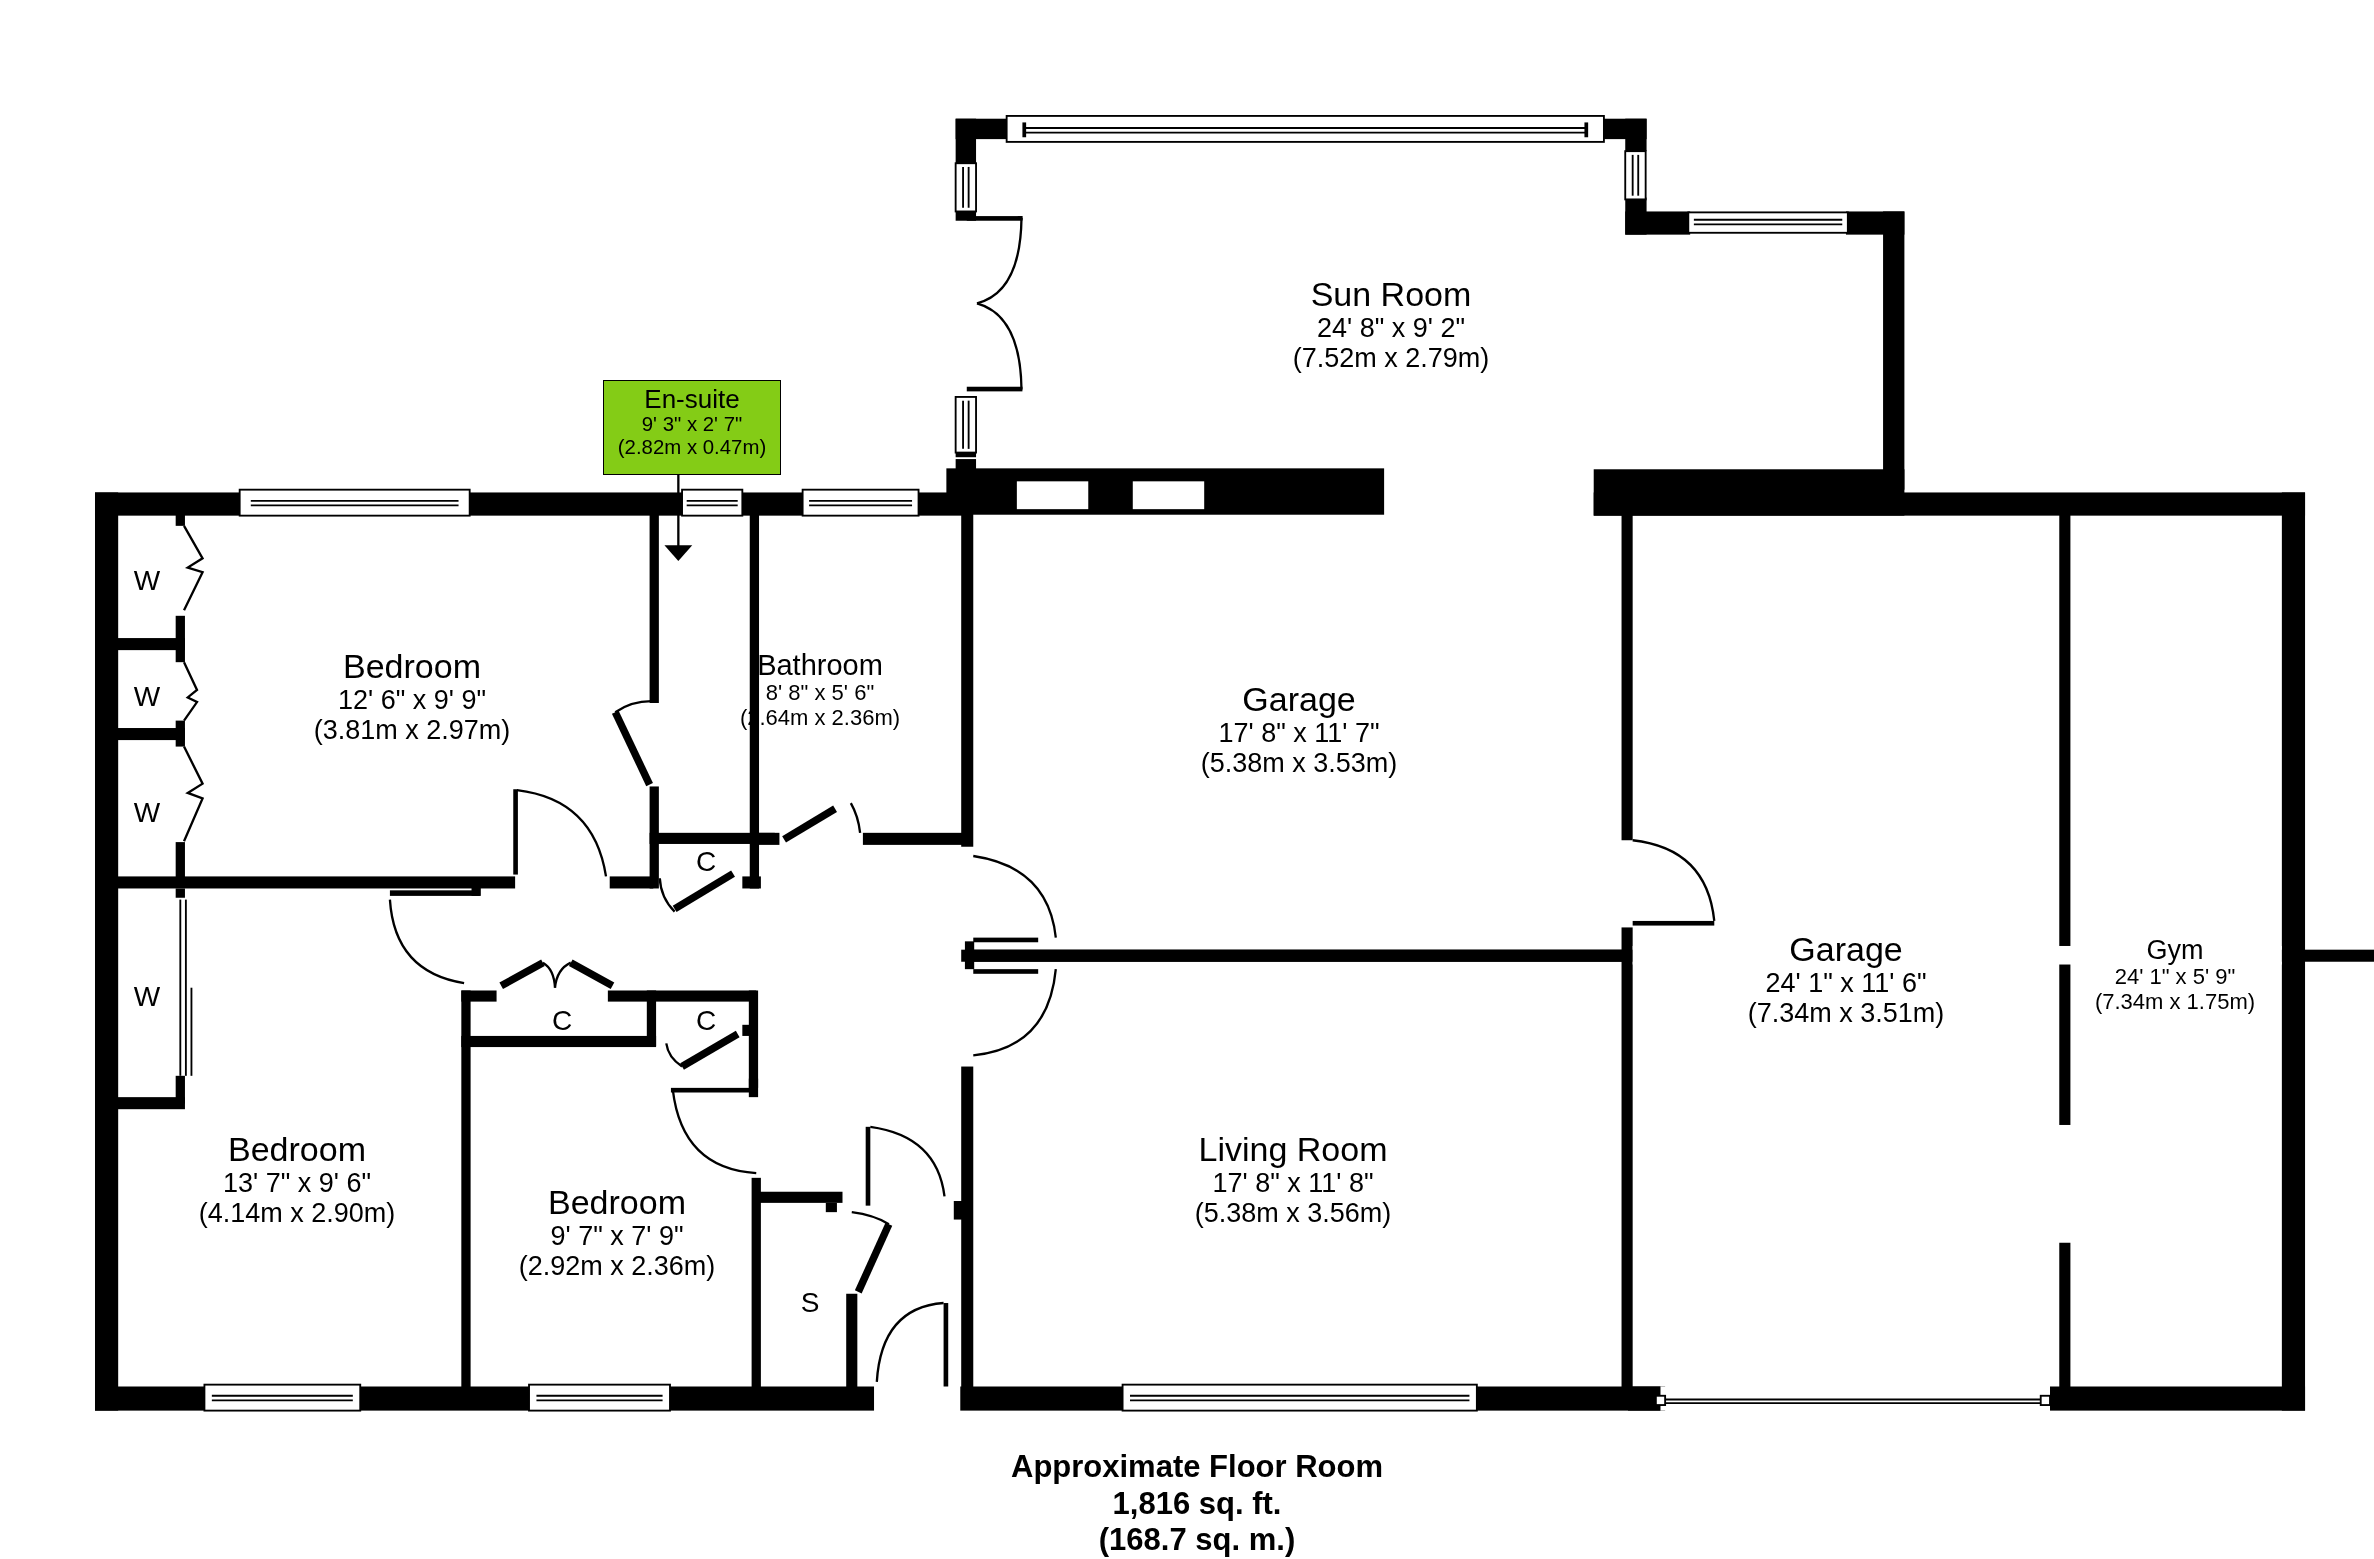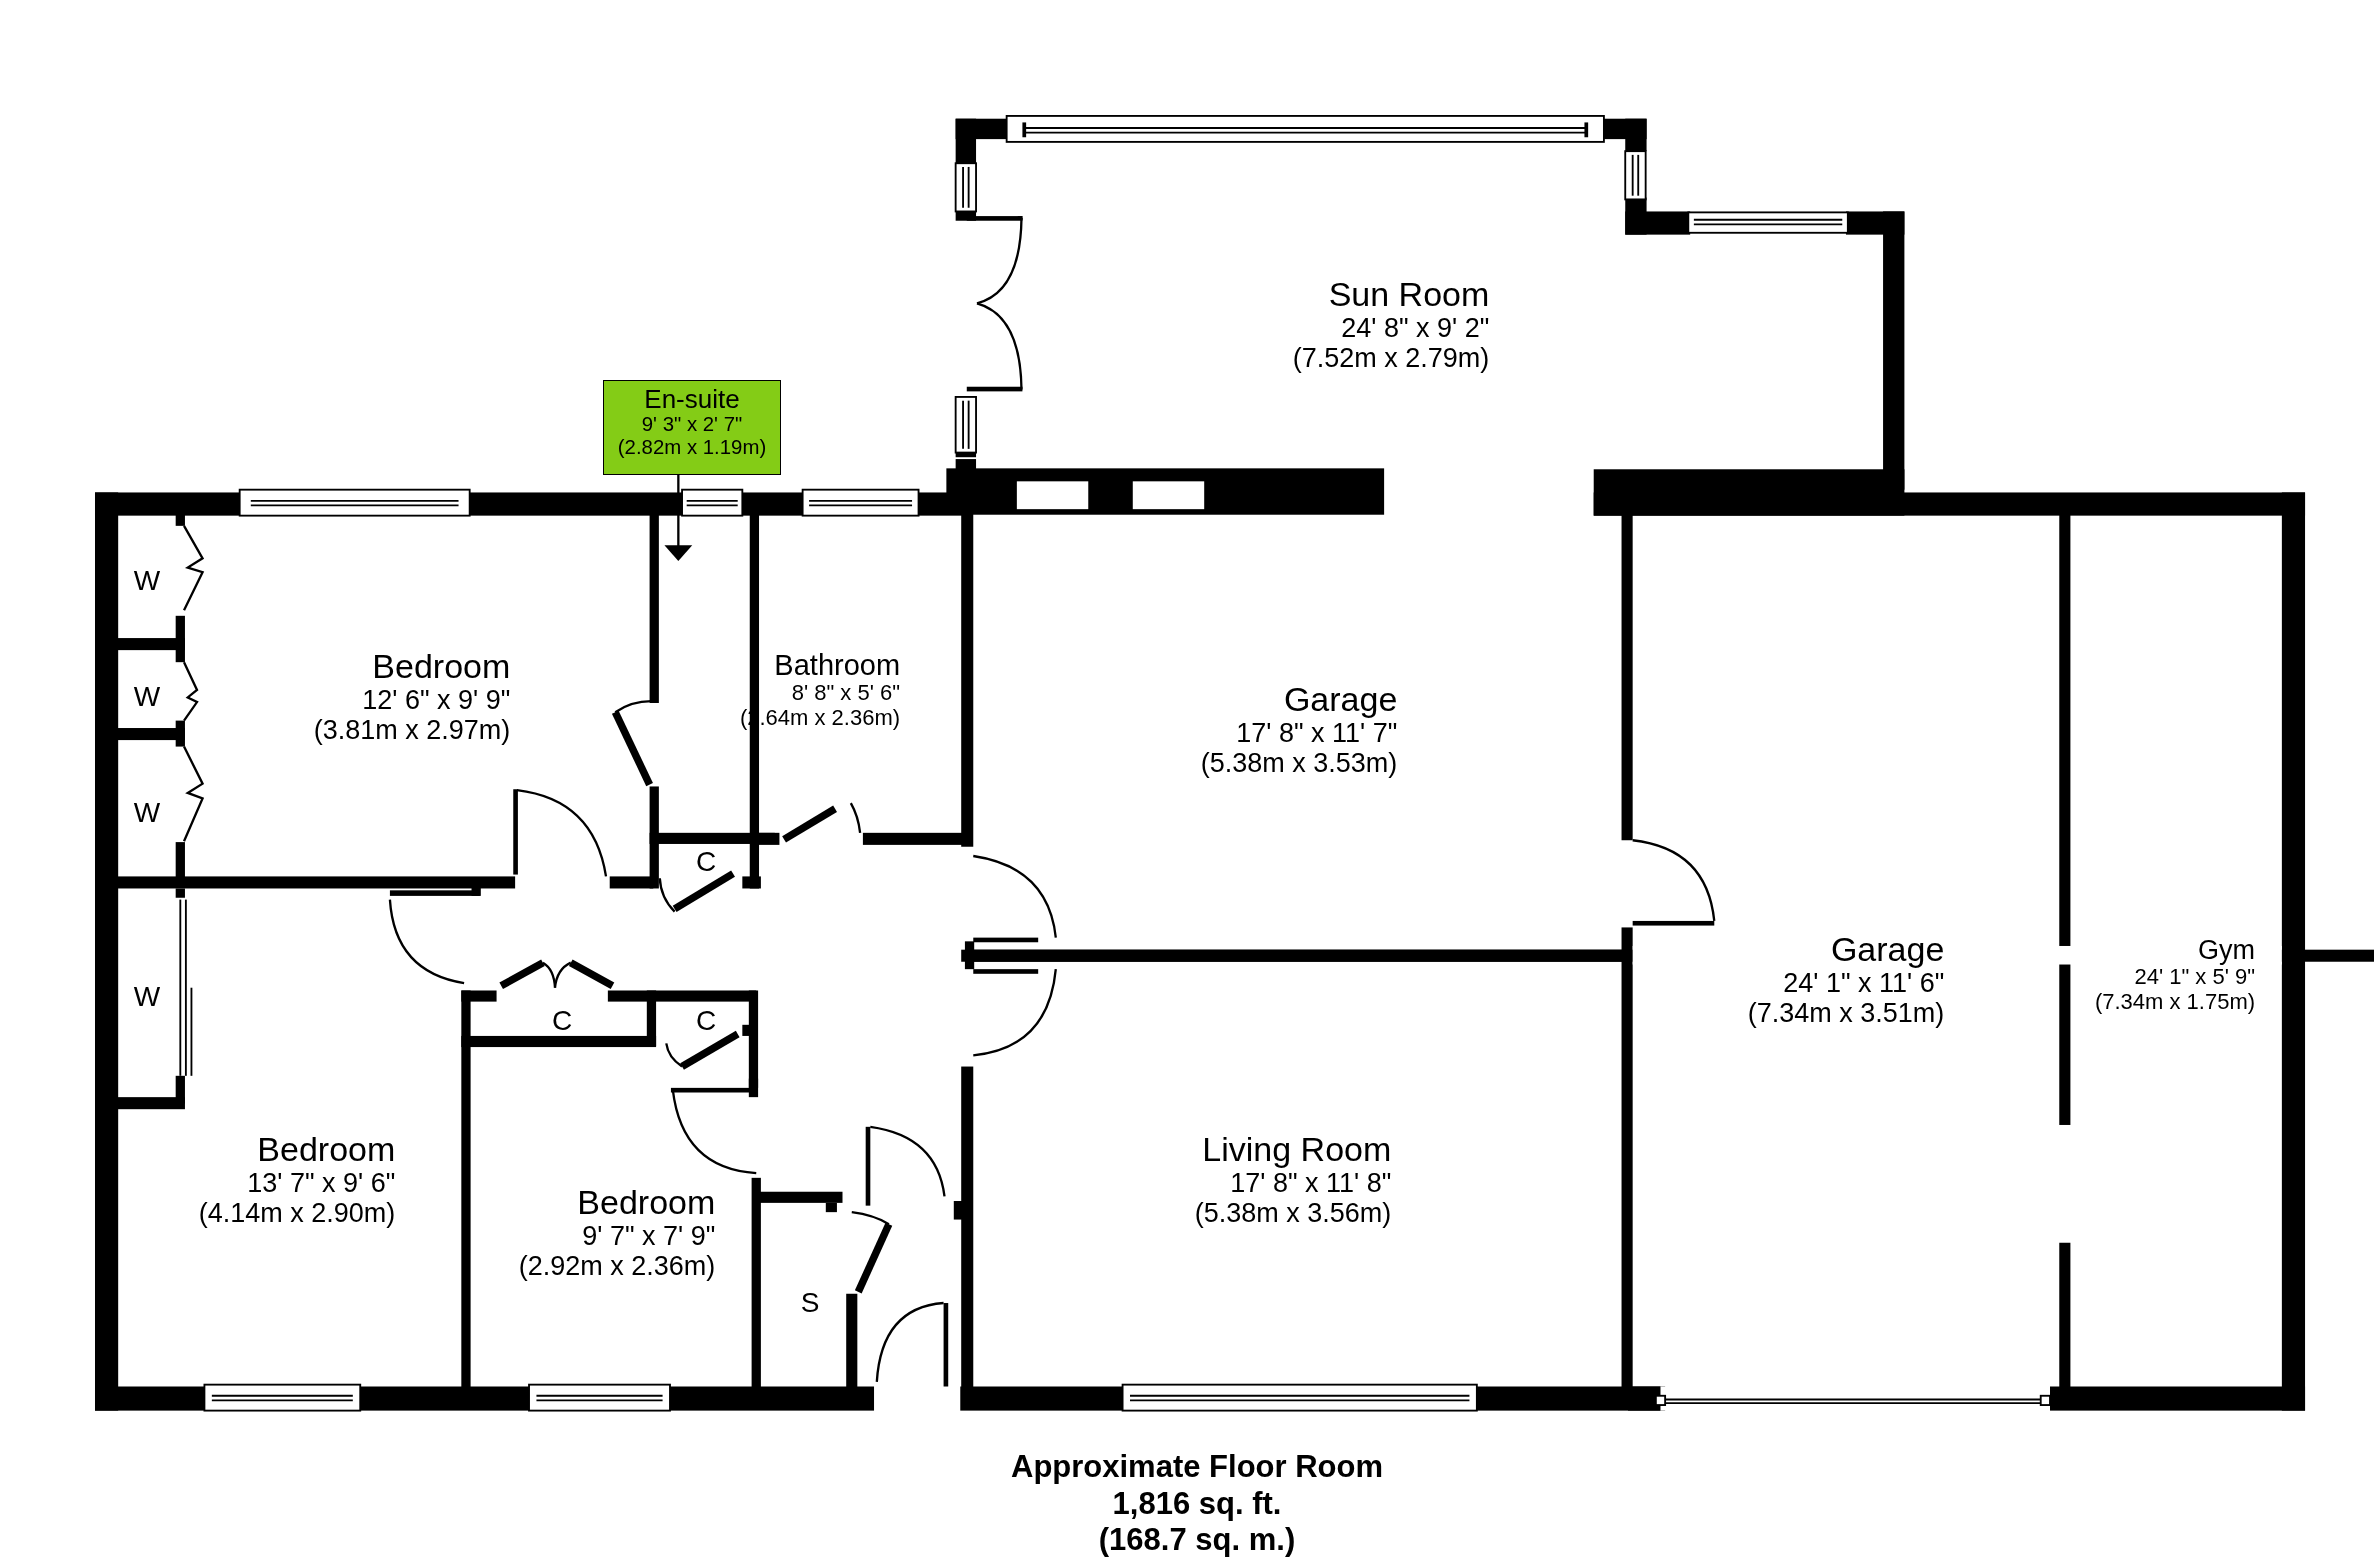--- a/index.html
+++ b/index.html
@@ -3,21 +3,21 @@
 <meta charset="utf-8">
 <style>
   html, body { margin: 0; padding: 0; background: #ffffff; }
   body { width: 2375px; height: 1559px; position: relative; overflow: hidden; font-family: "Liberation Sans", sans-serif; color: #000; }
   svg.plan { position: absolute; left: 0; top: 0; width: 2375px; height: 1559px; }
   .wall { fill: #000; }
   .win { fill: #fff; stroke: #000; stroke-width: 2; }
   .winline { fill: none; stroke: #000; stroke-width: 2; }
   .door { fill: none; stroke: #000; stroke-width: 8; }
   .arc { fill: none; stroke: #000; stroke-width: 2.5; }
-  .label { position: absolute; text-align: right; line-height: 1.12; white-space: nowrap; transform: translateX(-50%); }
+  .label { position: absolute; text-align: center; line-height: 1.12; white-space: nowrap; transform: translateX(-50%); }
   .label .name { font-size: 34px; display: block; }
   .label .dim { font-size: 27px; display: block; }
   .label.small .name { font-size: 27px; }
   .label.small .dim { font-size: 22px; }
   .label.med .name { font-size: 29px; }
   .label.med .dim { font-size: 22px; }
   .tag { position: absolute; font-size: 28px; transform: translate(-50%, -50%); }
   .ensuite-box { position: absolute; left: 603px; top: 380px; width: 176px; height: 93px; border: 1.9px solid #000; background: #84cc16; text-align: center; line-height: 1.1; }
   .ensuite-box .name { font-size: 26px; display: block; margin-top: 3.7px; }
   .ensuite-box .dim { font-size: 20.4px; display: block; }
@@ -268,21 +268,21 @@
 
 <div class="label" style="left:1391px; top:275px;">
   <span class="name">Sun Room</span>
   <span class="dim">24' 8" x 9' 2"</span>
   <span class="dim">(7.52m x 2.79m)</span>
 </div>
 
 <div class="ensuite-box">
   <span class="name">En-suite</span>
   <span class="dim">9' 3" x 2' 7"</span>
-  <span class="dim">(2.82m x 1.19m)</span>
+  <span class="dim">(2.82m x 0.47m)</span>
 </div>
 
 <div class="label" style="left:412px; top:647px;">
   <span class="name">Bedroom</span>
   <span class="dim">12' 6" x 9' 9"</span>
   <span class="dim">(3.81m x 2.97m)</span>
 </div>
 
 <div class="label med" style="left:820px; top:649px;">
   <span class="name">Bathroom</span>

